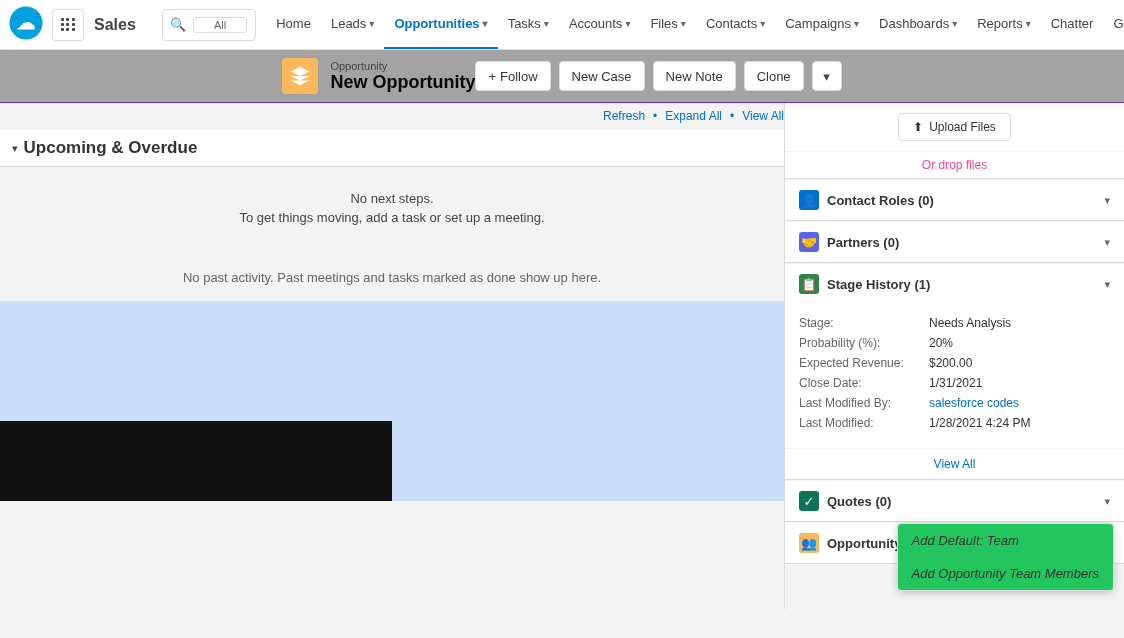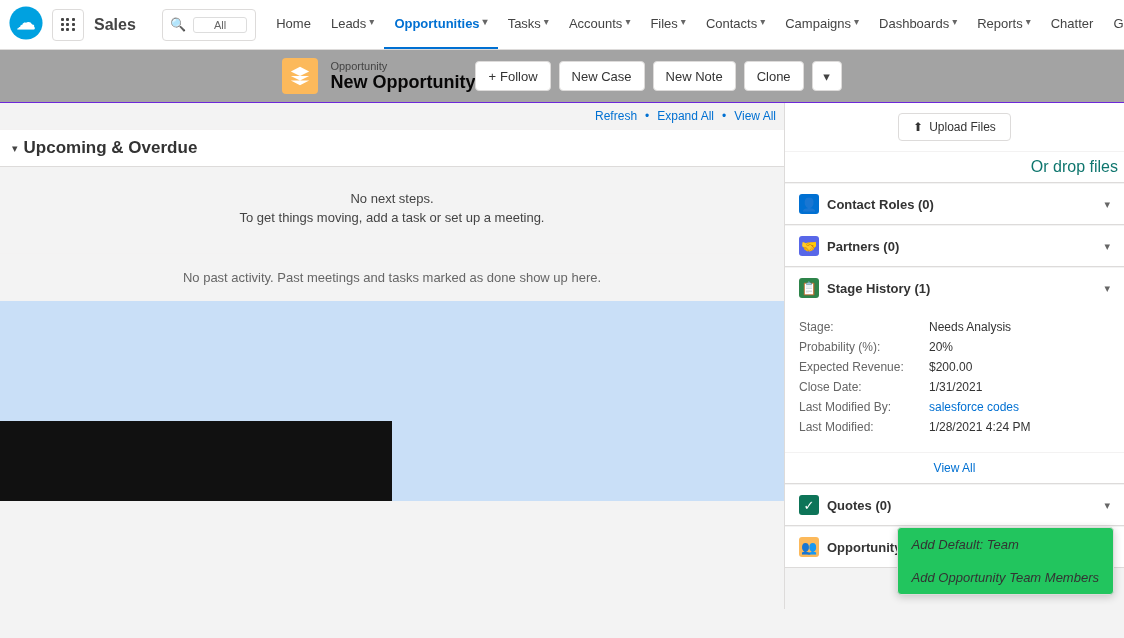--- a/index.html
+++ b/index.html
@@ -24,22 +24,22 @@
       white-space: nowrap;
     }
     .nav-items {
       display: flex;
       align-items: center;
       height: 100%;
       flex: 1;
     }
     .nav-item {
       display: flex;
-      align-items: flex-start;
-      padding: 16px 10px;
+      align-items: center;
+      padding: 8px 10px;
       height: 100%;
       font-size: 13px;
       color: #444;
       cursor: pointer;
       white-space: nowrap;
       border-bottom: 2px solid transparent;
       position: relative;
     }
     .nav-item.active { border-bottom-color: #0070d2; color: #0070d2; font-weight: 600; }
     .nav-item .chevron { font-size: 10px; margin-left: 3px; color: #666; }
@@ -136,21 +136,21 @@
     }
 
     
     .left-panel {
       flex: 1;
       overflow-y: auto;
       padding: 0;
       background: #f3f3f3;
     }
     .activity-actions {
-      padding: 6px 8px;
+      padding: 6px 0;
       text-align: right;
       font-size: 12px;
       color: #0070d2;
       cursor: pointer;
       display: flex;
       justify-content: flex-end;
       gap: 8px;
       border-bottom: 1px solid #f3f2f2;
     }
 
@@ -278,21 +278,21 @@
       align-items: center;
       gap: 6px;
       padding: 6px 14px;
       border: 1px solid #dddbda;
       border-radius: 4px;
       background: #fff;
       font-size: 12px;
       color: #333;
       cursor: pointer;
     }
-    .or-drop { text-align: right; padding: 6px; font-size: 16px; color: #0f766e; }
+    .or-drop { text-align: center; padding: 6px; font-size: 12px; color: #ec4899; }
 
     ::-webkit-scrollbar { width: 6px; }
     ::-webkit-scrollbar-thumb { background: #c9c9c9; border-radius: 3px; }
   </style>
 </head>
 <body>
 
 <div class="top-nav">
 
   <div style="margin-right:8px; flex-shrink:0;">

